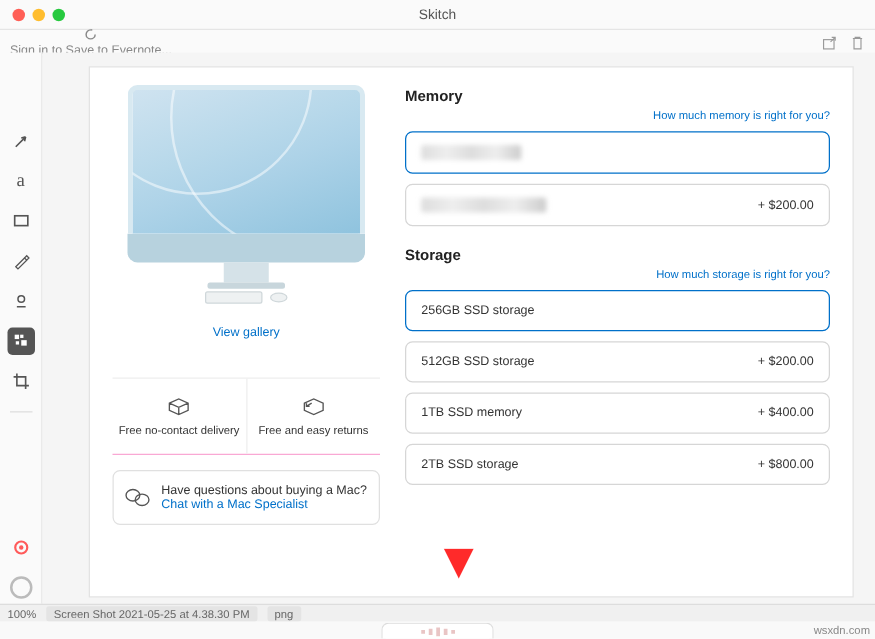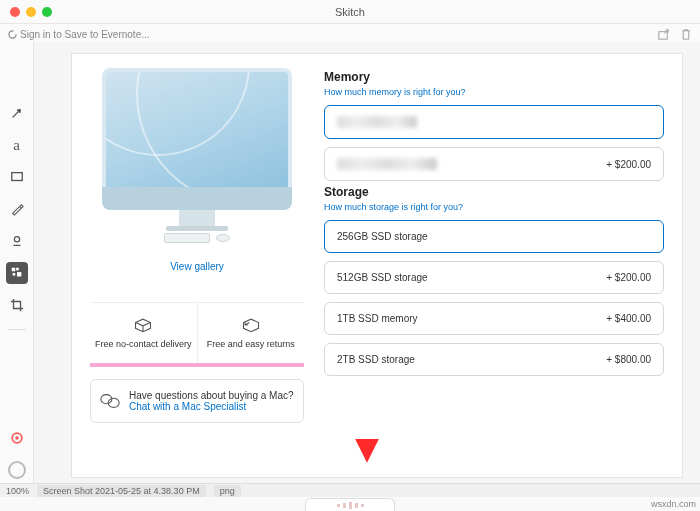--- a/index.html
+++ b/index.html
@@ -33,20 +33,21 @@
   }
   
   .toolbar {
     height: 22px; background: #fafafa; border-bottom: 1px solid #e2e2e2;
     display: flex; align-items: center; font-size: 10px; color: #888;
     position: relative;
   }
   .toolbar .signin {
     margin-left: 8px; display: flex; align-items: center; gap: 3px;
     color: #888;
+    flex-direction: column;
   }
   .toolbar .capture {
     position: absolute; left: 50%; transform: translateX(-50%);
     display: flex; align-items: center; gap: 4px;
     border: 1px solid #ccc; border-radius: 3px; padding: 1px 6px;
     background: #fff;
   }
   .toolbar .right { position: absolute; right: 8px; display: flex; gap: 10px; }
   .toolbar svg { display: block; }
   
@@ -98,42 +99,42 @@
   .screen::before { width:180px; height:180px; left:-40px; top:-100px; }
   .screen::after { width:220px; height:220px; left:30px; top:-90px; }
   .chin { width: 190px; height: 24px; background: #b7d2de; border-radius: 0 0 8px 8px; }
   .stand { width: 36px; height: 16px; background: #d5e2e8; }
   .base { width: 62px; height: 5px; background: #c8d6dc; border-radius: 2px; }
   .peripherals { display:flex; gap:6px; margin-top:2px; align-items:center;}
   .keyboard { width: 46px; height: 10px; background:#eef1f2; border:1px solid #cfd7da; border-radius:2px;}
   .mouse { width: 14px; height: 8px; background:#eef1f2; border:1px solid #cfd7da; border-radius:50%;}
   .gallery-link { color: #0070c9; font-size: 10px; margin-top: 18px; cursor:pointer;}
   .info-row {
-    display: flex; width: 100%; margin-top: 30px; border-top:1px solid #eee; border-bottom:4px solid #f9a8d4;
+    display: flex; width: 100%; margin-top: 30px; border-top:1px solid #eee; border-bottom:1px solid #f9a8d4;
   }
   .info-cell {
     flex:1; display:flex; flex-direction:column; align-items:center;
     padding: 14px 4px; font-size: 9px; color:#333; text-align:center;
   }
   .info-cell + .info-cell { border-left: 1px solid #eee; }
   .info-cell svg { width:20px; height:16px; margin-bottom:6px; stroke:#555; fill:none; stroke-width:1.3;}
   .help-box {
     margin-top: 12px; border: 1px solid #e0e0e0; border-radius: 6px;
     width: 100%; padding: 10px 8px; display:flex; gap:8px; align-items:center;
   }
   .help-box svg { width:22px; height:20px; stroke:#555; fill:none; stroke-width:1.2;}
   .help-text { font-size: 10px; }
   .help-text .q { color:#333; }
   .help-text .link { color:#0070c9; cursor:pointer;}
   
   .col-right {
     flex: 1; padding: 10px 18px 10px 8px; display: flex; flex-direction: column;
   }
   .sec-title { font-size: 12px; font-weight: 600; color: #222; margin-top: 6px;}
-  .sec-link { color:#0070c9; font-size: 9px; margin-top: 3px; cursor:pointer;}
+  .sec-link { color:#0070c9; font-size: 9px; margin-top: 3px; cursor:pointer;text-align:right;}
   .option {
     border: 1px solid #d6d6d6; border-radius: 6px;
     padding: 10px 12px; margin-top: 8px;
     display: flex; justify-content: space-between; align-items: center;
     font-size: 10px; cursor:pointer;
   }
   .option.selected { border-color: #0070c9; border-width: 1.5px; }
   .option .price { color: #333; }
   .blurred {
     display:inline-block; width: 100px; height: 12px;
@@ -297,21 +298,21 @@
       <div class="sec-link">How much memory is right for you?</div>
       <div class="option selected">
         <span class="blurred short"></span>
         <span class="price"></span>
       </div>
       <div class="option">
         <span class="blurred"></span>
         <span class="price">+ $200.00</span>
       </div>
 
-      <div class="sec-title" style="margin-top:4px;">Storage</div>
+      <div class="sec-title" style="margin-top:16px;">Storage</div>
       <div class="sec-link">How much storage is right for you?</div>
       <div class="option selected">
         <span>256GB SSD storage</span>
         <span class="price"></span>
       </div>
       <div class="option">
         <span>512GB SSD storage</span>
         <span class="price">+ $200.00</span>
       </div>
       <div class="option">

